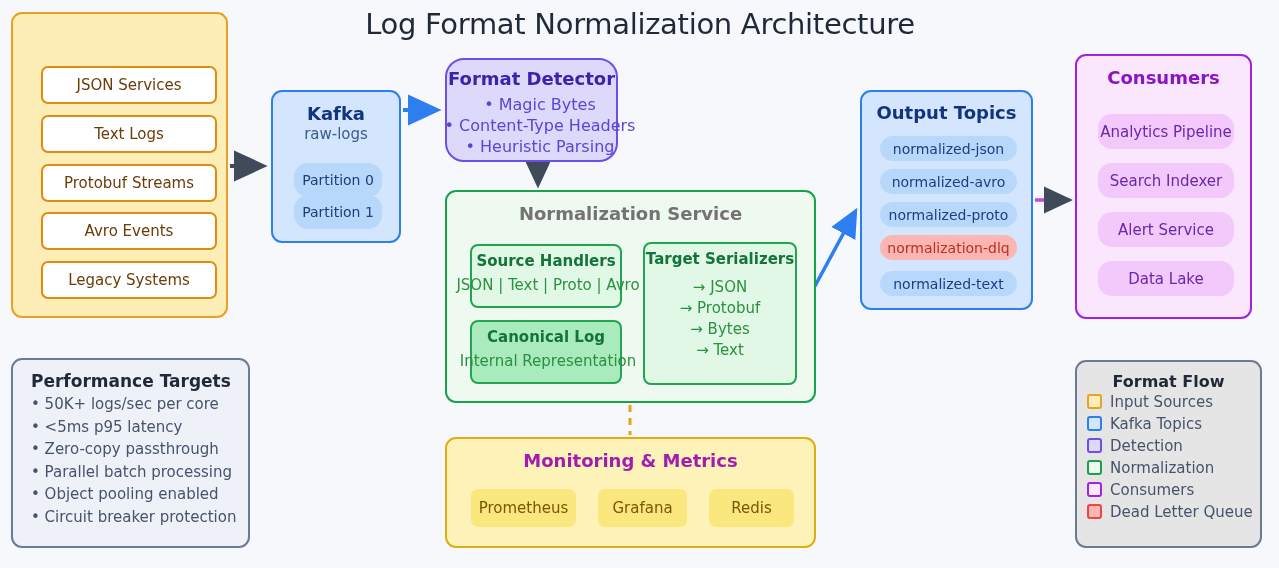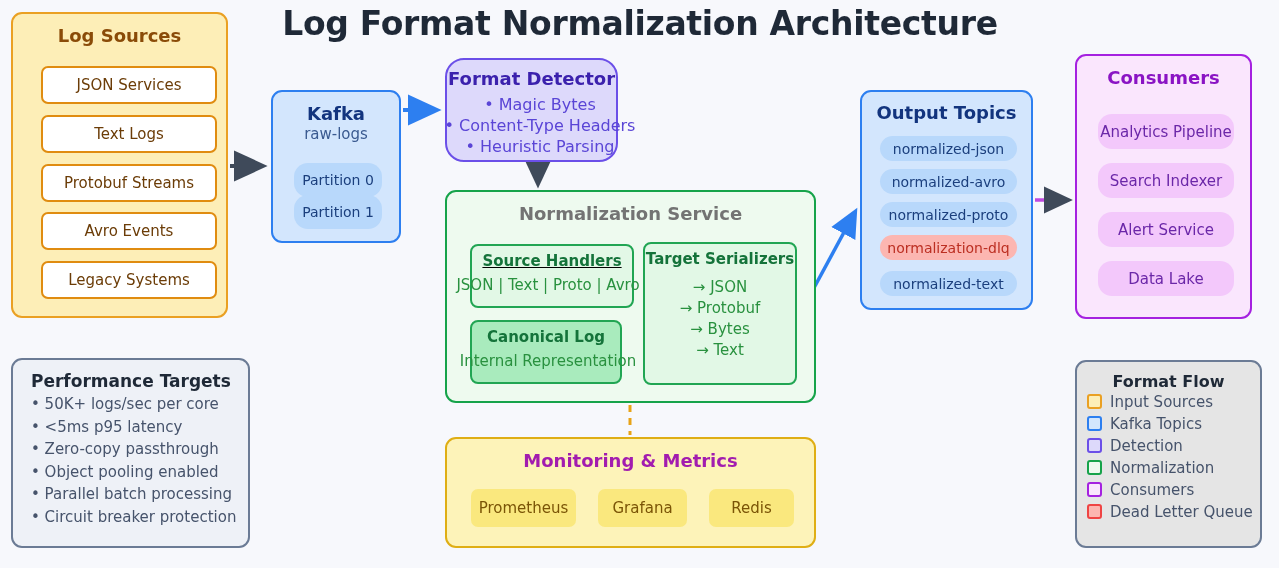--- a/index.html
+++ b/index.html
@@ -10,21 +10,21 @@
     overflow:hidden;
     position:relative;
   }
   #stage{position:absolute;left:0;top:0;width:1279px;height:568px;}
   svg#wires{position:absolute;left:0;top:0;width:1279px;height:568px;pointer-events:none;}
   .node{position:absolute;box-sizing:border-box;}
 
   
   #title{
     position:absolute;left:280px;top:2px;width:720px;height:44px;
-    text-align:center;font-size:33px;font-weight:bold;color:#1f2937;
+    text-align:center;font-size:29px;font-weight:normal;color:#1f2937;
     letter-spacing:-0.3px;line-height:44px;white-space:nowrap;
   }
 
   
   .panel{border-radius:11px;border-width:2.5px;border-style:solid;}
   .panel-title{text-align:center;font-weight:bold;white-space:nowrap;}
   .chip{border-radius:14px;box-sizing:border-box;display:flex;align-items:center;
         justify-content:center;white-space:nowrap;}
 
   
@@ -50,21 +50,21 @@
     background:#ddd9fb;border-color:#6b4fe8;border-radius:19px;}
   #detector .panel-title{color:#3b21ad;font-size:18px;margin-top:8px;}
   #detector .d-lines{position:absolute;left:-10px;top:34px;width:206px;text-align:center;}
   #detector .d-line{color:#5a45d6;font-size:16px;line-height:21px;white-space:nowrap;}
 
   
   #norm{left:445px;top:190px;width:371px;height:213px;
     background:#eefaef;border-color:#16a34a;}
   #norm .panel-title{color:#737373;font-size:18px;margin-top:11px;}
   .subbox{position:absolute;box-sizing:border-box;border:2px solid #21a553;border-radius:8px;}
-  #srcHandlers{left:23px;top:52px;width:164px;height:64px;background:#e2f8e6;text-decoration:underline;}
+  #srcHandlers{left:23px;top:52px;width:152px;height:64px;background:#e2f8e6;}
   #canonical{left:23px;top:128px;width:152px;height:64px;background:#a9ebbd;}
   #targets{left:196px;top:50px;width:154px;height:143px;background:#e2f8e6;}
   .sub-title{text-align:center;font-weight:bold;color:#14733a;font-size:15px;margin-top:6px;white-space:nowrap;}
   .sub-sub{position:absolute;left:-28px;width:208px;text-align:center;color:#29913f;
            font-size:15px;white-space:nowrap;}
   #targets .t-line{text-align:center;color:#29913f;font-size:15px;line-height:21px;white-space:nowrap;}
 
   
   #outputs{left:860px;top:90px;width:173px;height:220px;
     background:#d3e6fd;border-color:#2d7ff0;}
@@ -133,21 +133,20 @@
     <line x1="802" y1="310" x2="855" y2="212" stroke="#2d7ff0" stroke-width="3.5" marker-end="url(#mBlue)"></line>
 
     <line x1="1035" y1="200" x2="1068" y2="200" stroke="#c04ae0" stroke-width="3.5" marker-end="url(#mPurple)"></line>
 
     <line x1="630" y1="405" x2="630" y2="435" stroke="#e8a317" stroke-width="3" stroke-dasharray="7,6"></line>
   </svg>
 
   <div id="title">Log Format Normalization Architecture</div>
 
   <div class="node panel" id="logsources">
-    <div class="panel-title">Log Sources</div>
     <div class="chip" style="top:52px">JSON Services</div>
     <div class="chip" style="top:101px">Text Logs</div>
     <div class="chip" style="top:150px">Protobuf Streams</div>
     <div class="chip" style="top:198px">Avro Events</div>
     <div class="chip" style="top:247px">Legacy Systems</div>
   </div>
 
   <div class="node panel" id="kafka">
     <div class="k-title">Kafka</div>
     <div class="k-sub">raw-logs</div>
@@ -203,22 +202,22 @@
     <div class="chip" style="top:107px">Search Indexer</div>
     <div class="chip" style="top:156px">Alert Service</div>
     <div class="chip" style="top:205px">Data Lake</div>
   </div>
 
   <div class="node" id="perf">
     <div class="p-title">Performance Targets</div>
     <div class="p-item">• 50K+ logs/sec per core</div>
     <div class="p-item">• &lt;5ms p95 latency</div>
     <div class="p-item">• Zero-copy passthrough</div>
+    <div class="p-item">• Parallel batch processing</div>
     <div class="p-item">• Object pooling enabled</div>
-    <div class="p-item">• Parallel batch processing</div>
     <div class="p-item">• Circuit breaker protection</div>
   </div>
 
   <div class="node panel" id="monitor">
     <div class="panel-title">Monitoring &amp; Metrics</div>
     <div class="chip" style="left:24px;width:105px">Prometheus</div>
     <div class="chip" style="left:151px;width:89px">Grafana</div>
     <div class="chip" style="left:262px;width:85px">Redis</div>
   </div>
 

